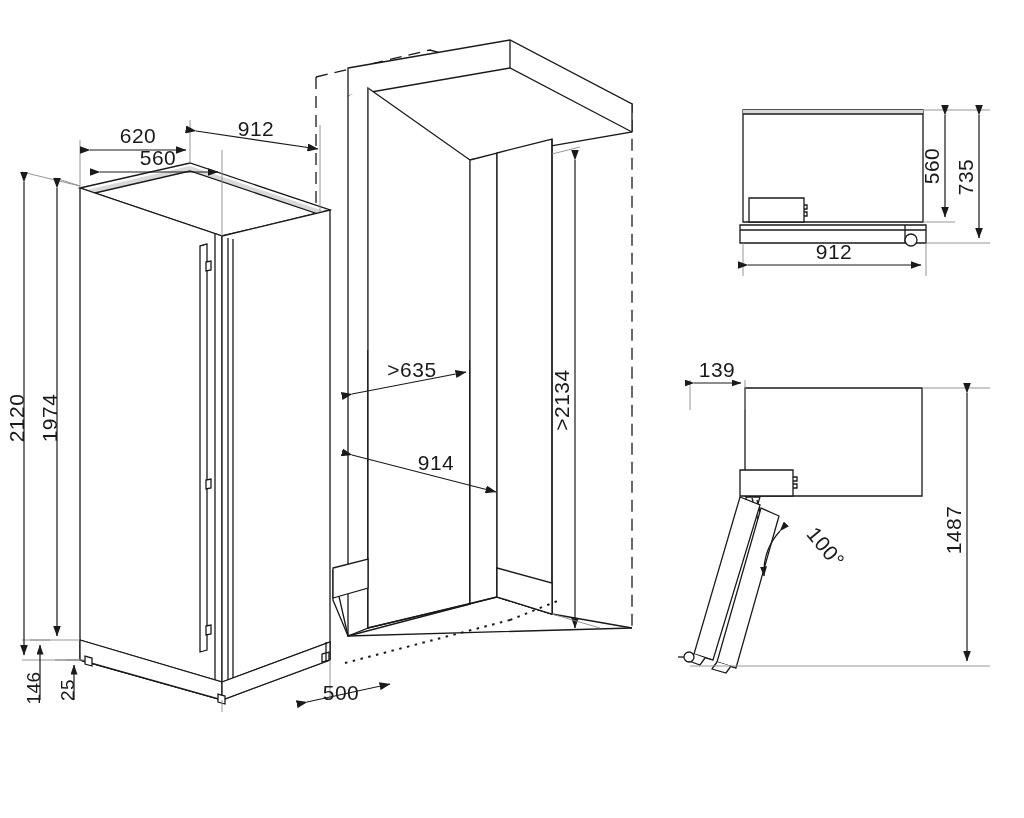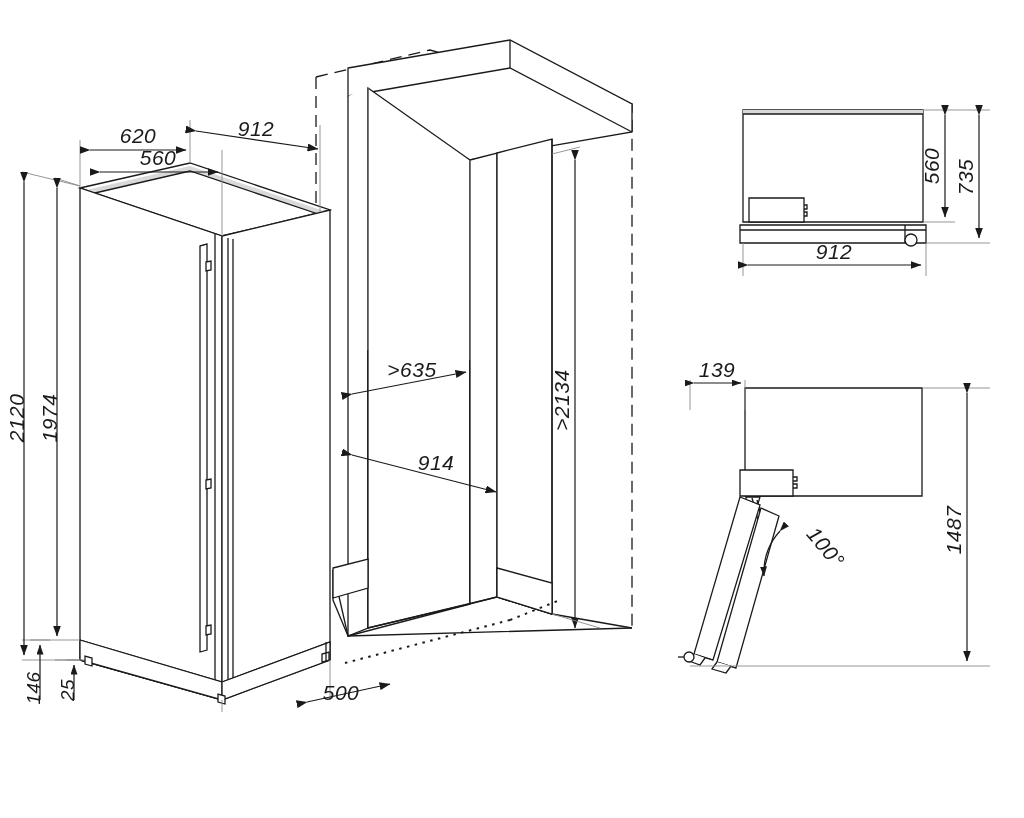--- a/index.html
+++ b/index.html
@@ -1,18 +1,18 @@
 <!DOCTYPE html>
 <html><head>
 <meta charset="utf-8">
 <style>
   html,body{margin:0;padding:0;background:#ffffff;}
   body{width:1024px;height:818px;overflow:hidden;
        font-family:"Liberation Sans","DejaVu Sans",sans-serif;}
-  #sheet{position:relative;width:872px;height:818px;background:#fff;font-style:italic;}
+  #sheet{position:relative;width:872px;height:818px;background:#fff;}
   svg{display:block;}
   .dimtext{font-family:"Liberation Sans","DejaVu Sans",sans-serif;
            font-size:21px;fill:#1a1a1a;font-weight:400;letter-spacing:0.5px;}
   .dimtext-sm{font-size:19px;}
 </style>
 </head>
 <body>
 
 <div id="sheet">
 <svg width="1024" height="818" viewBox="0 0 1024 818">

